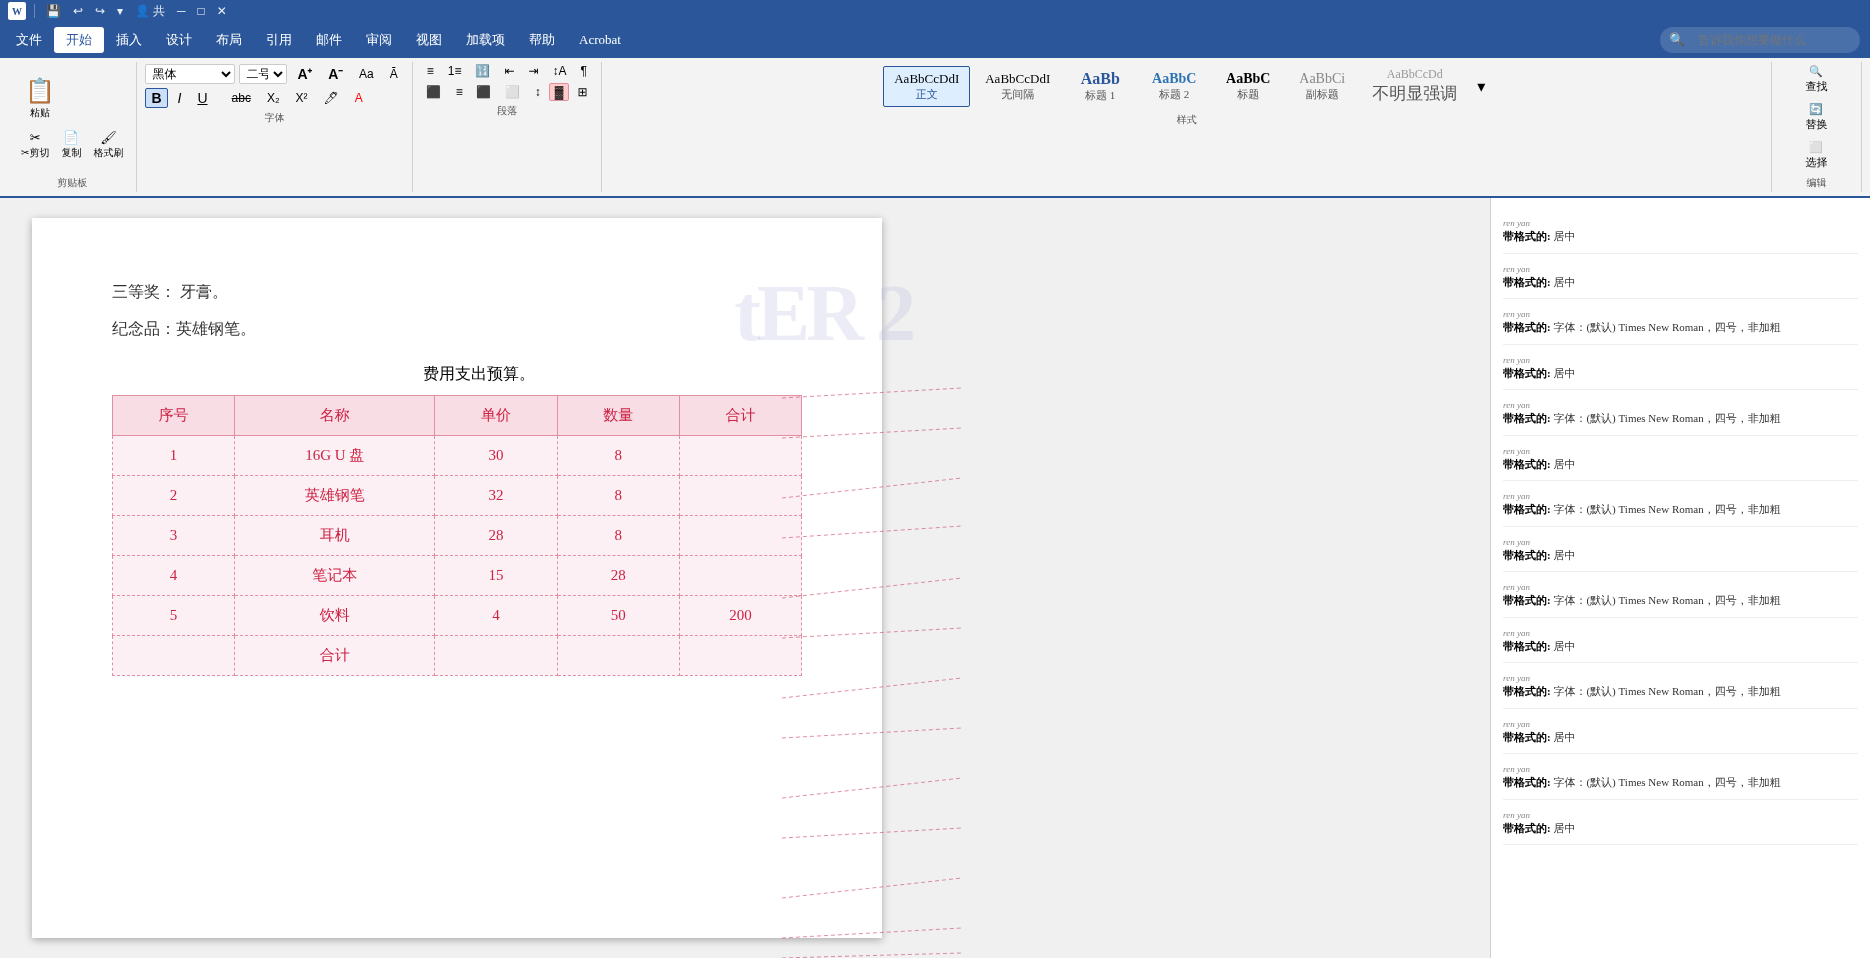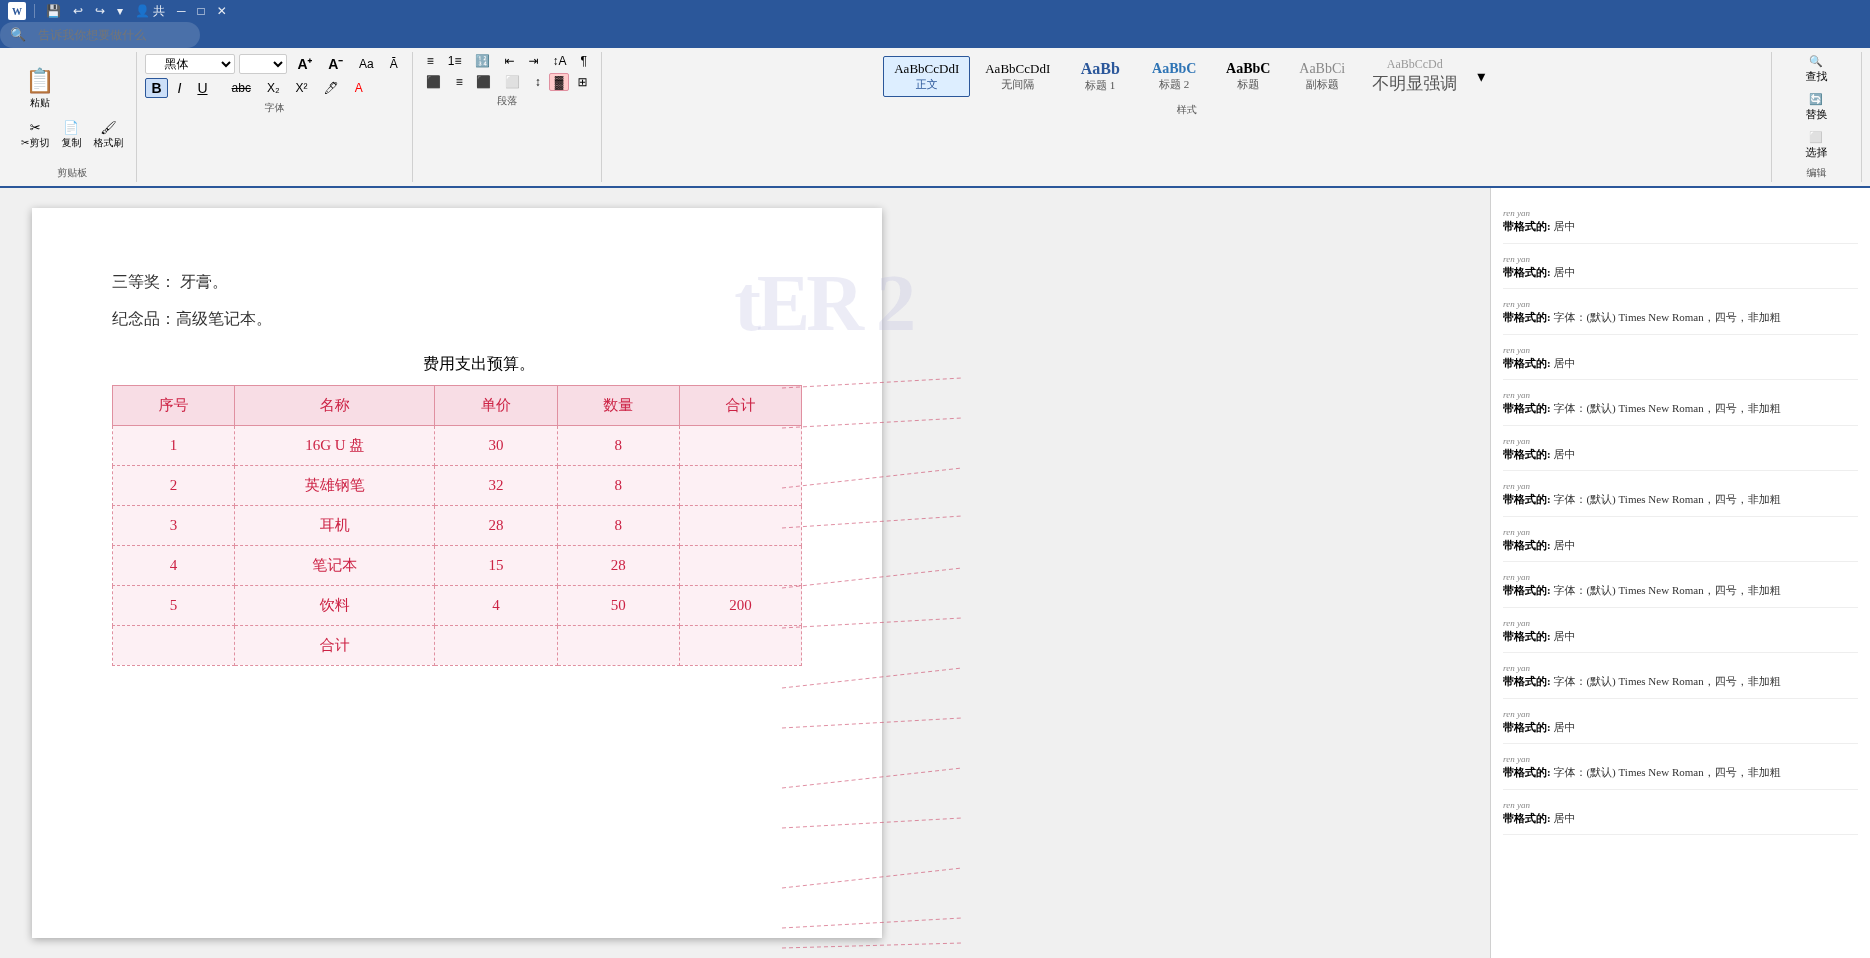--- a/index.html
+++ b/index.html
@@ -216,21 +216,21 @@
       border-radius: 2px;
       display: flex; align-items: center; justify-content: center;
       font-size: 10px; font-weight: bold; color: #2b579a;
       cursor: pointer;
     }
     .top-bar-sep { width: 1px; height: 14px; background: rgba(255,255,255,0.3); margin: 0 2px; }
     .top-bar-btn { color: rgba(255,255,255,0.9); font-size: 12px; cursor: pointer; padding: 0 3px; }
 
     .font-select {
       font-size: 12px;
-      padding: 1px 14px;
+      padding: 1px 2px;
       border: 1px solid #ccc;
       border-radius: 2px;
       background: white;
       cursor: pointer;
     }
     .fmt-btn {
       padding: 1px 5px;
       border: 1px solid transparent;
       cursor: pointer;
       font-size: 12px;
@@ -265,20 +265,34 @@
     <span class="top-bar-btn">↩</span>
     <span class="top-bar-btn">↪</span>
     <span class="top-bar-btn">▾</span>
     <span class="top-bar-btn">👤 共</span>
     <span class="top-bar-btn">─</span>
     <span class="top-bar-btn">□</span>
     <span class="top-bar-btn">✕</span>
   </div>
 
   <div style="display:flex; background:#2b579a; align-items:center;">
+    <div class="menu-bar" style="flex:1; background:transparent;">
+      <div class="menu-item">文件</div>
+      <div class="menu-item active">开始</div>
+      <div class="menu-item">插入</div>
+      <div class="menu-item">设计</div>
+      <div class="menu-item">布局</div>
+      <div class="menu-item">引用</div>
+      <div class="menu-item">邮件</div>
+      <div class="menu-item">审阅</div>
+      <div class="menu-item">视图</div>
+      <div class="menu-item">加载项</div>
+      <div class="menu-item">帮助</div>
+      <div class="menu-item">Acrobat</div>
+    </div>
     <div style="display:flex; align-items:center; padding-right:10px; gap:6px;">
       <div style="display:flex; align-items:center; background:rgba(255,255,255,0.15); border-radius:20px; padding:3px 10px; gap:4px;">
         <span style="color:white; font-size:13px;">🔍</span>
         <input type="text" class="search-input" style="background: transparent; border: none; color: white; outline: none; font-size: 12px; width: 160px;" placeholder="告诉我你想要做什么">
       </div>
     </div>
   </div>
 
   <div class="ribbon-full">
     <div class="ribbon-content">
@@ -419,21 +433,21 @@
 
   <div class="main-content">
 
     <div class="doc-scroll">
       <div class="doc-page">
 
         <div class="doc-text">
           <span>三等奖：  牙膏。</span>
         </div>
         <div class="doc-text">
-          <span>纪念品：高级笔记本。</span>
+          <span>纪念品：英雄钢笔。</span>
         </div>
 
         <div class="doc-title">
           <span style="font-family:Liberation Sans, sans-serif; font-size:16px;margin-left:44px;">费用支出预算。</span>
         </div>
 
         <table class="budget-table">
           <thead>
             <tr>
               <th>序号</th>

